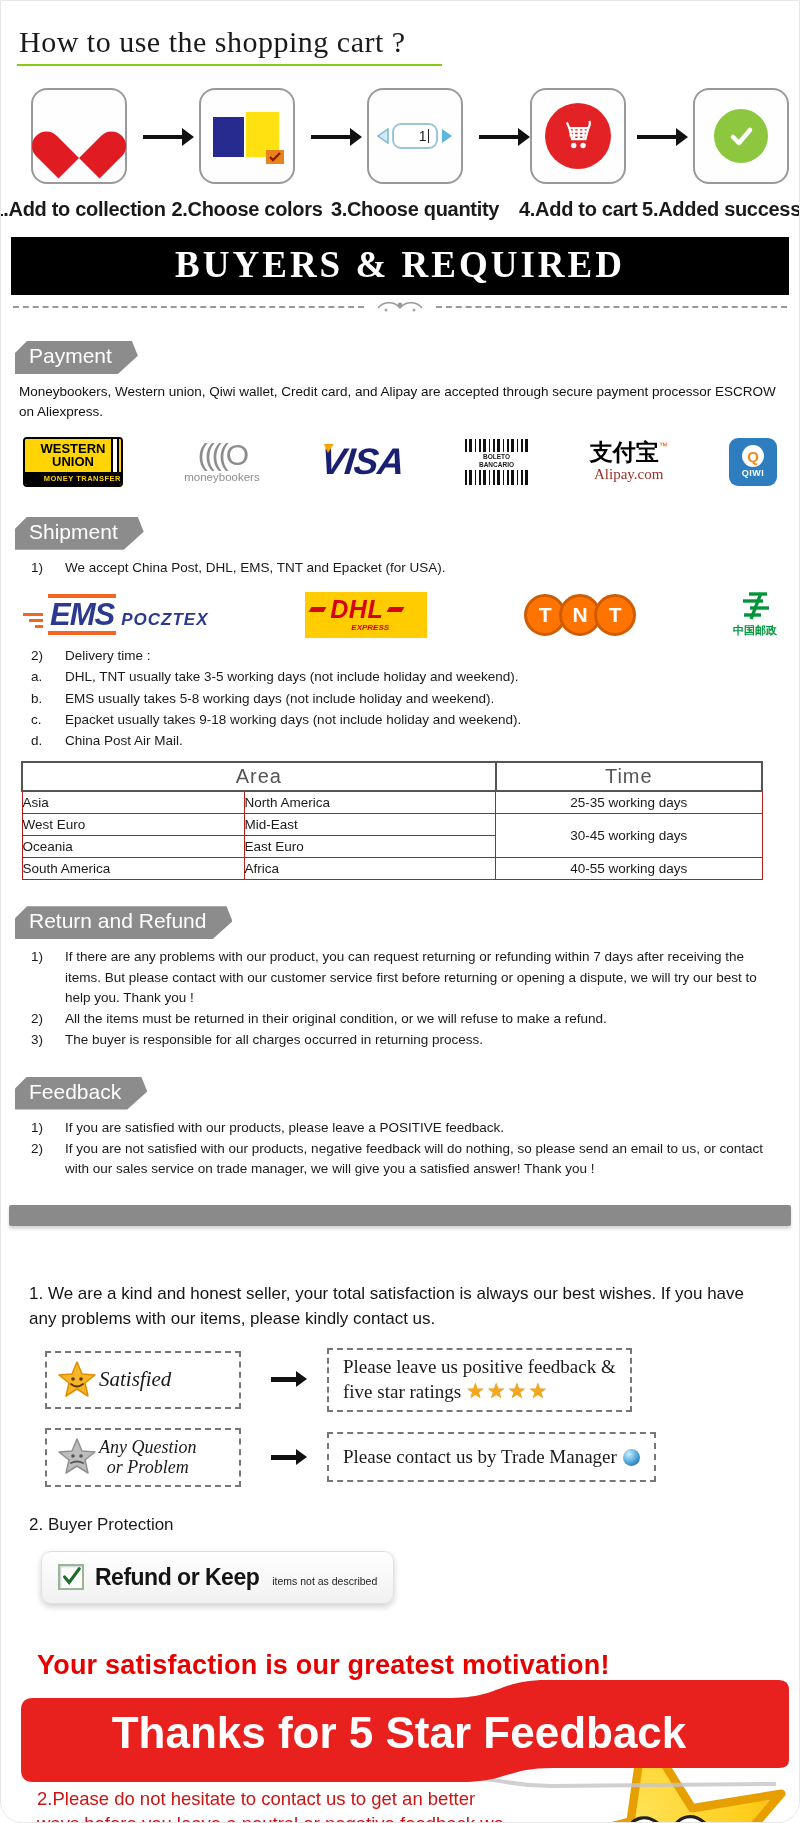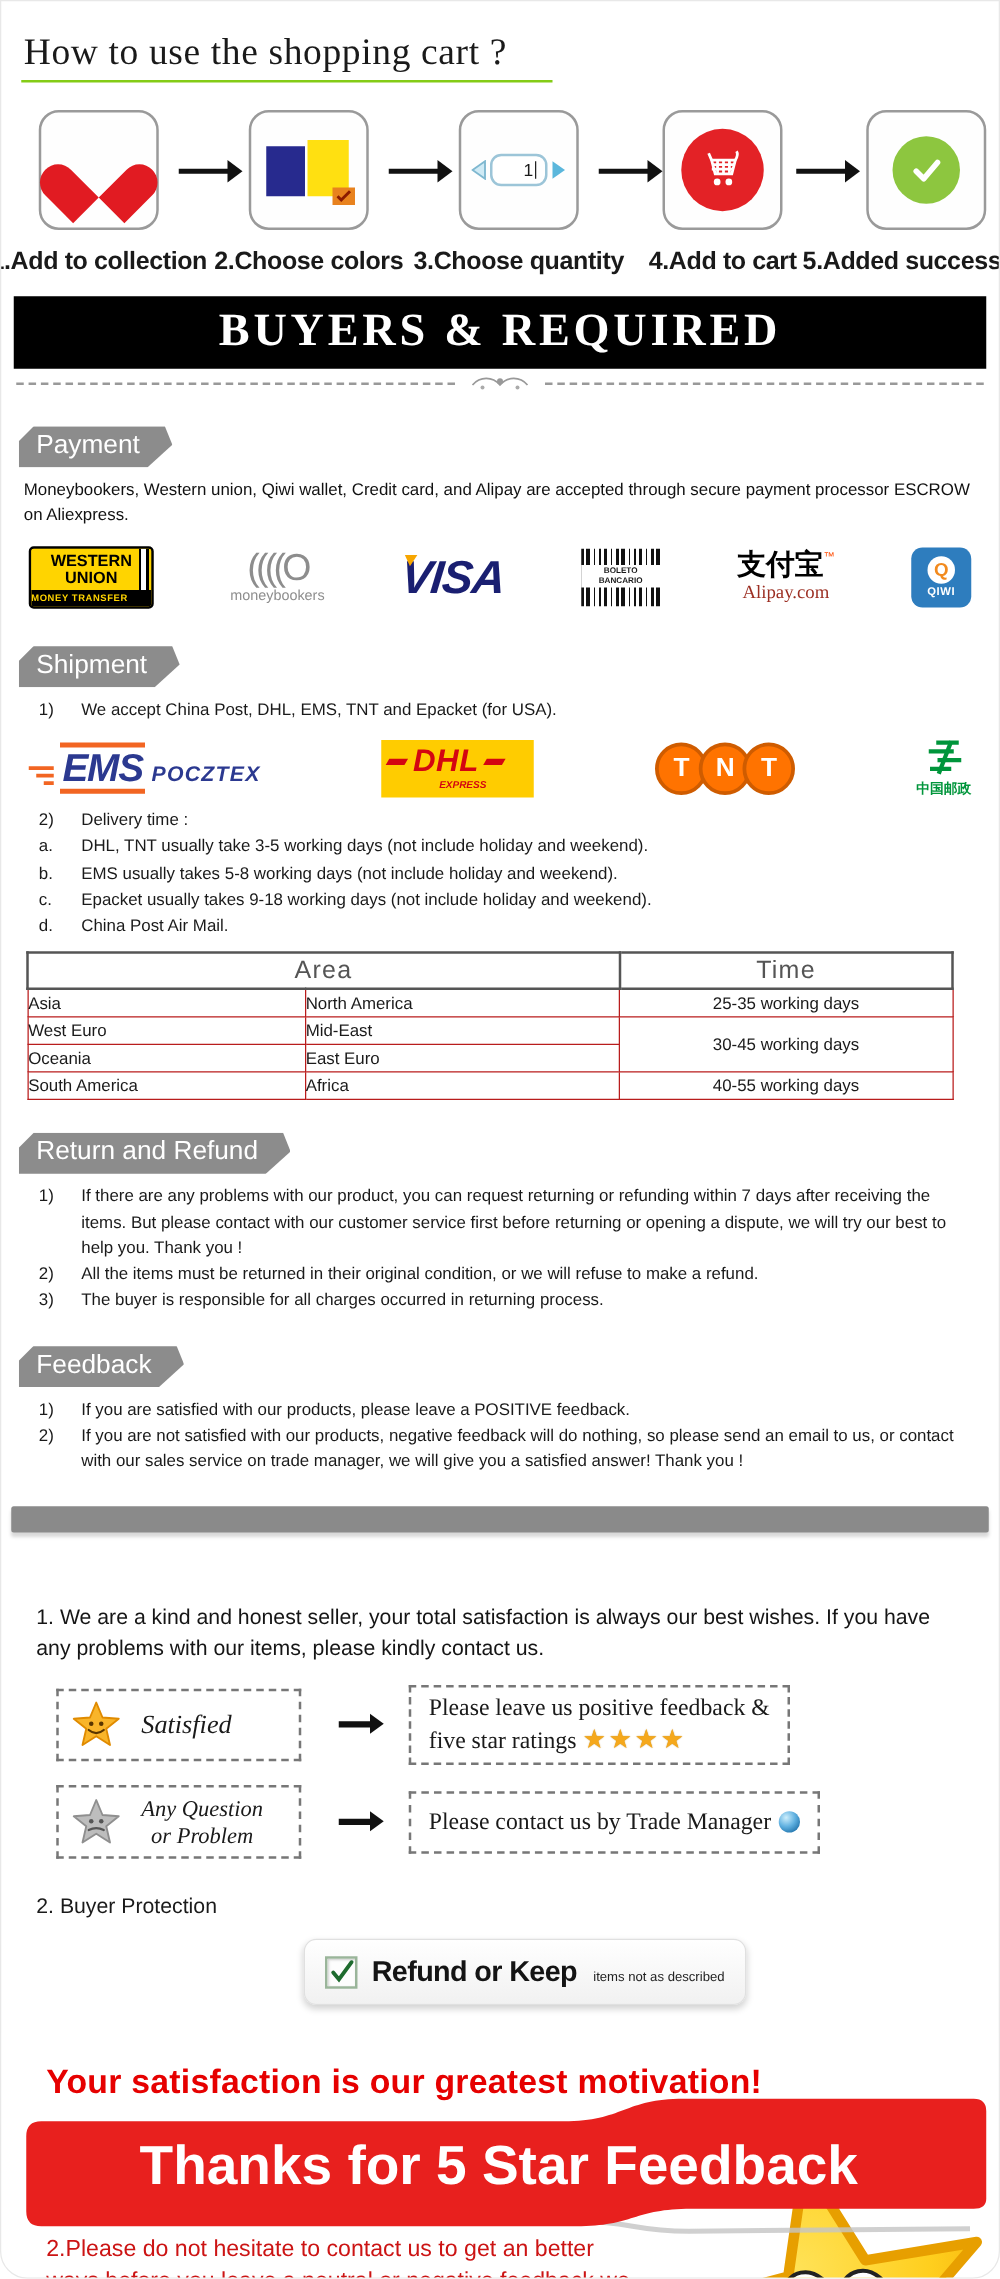--- a/index.html
+++ b/index.html
@@ -59,21 +59,21 @@
          clip-path: polygon(12px 0, calc(100% - 6px) 0, 100% 45%, calc(100% - 20px) 100%, 0 100%, 0 12px); }
   .section { margin-top:26px; }
   .body-text { font-size:13.5px; line-height:1.5; margin:0 18px; color:#111; }
 
   
   .logo-row { display:flex; align-items:center; justify-content:space-between; padding:14px 22px 4px 22px; }
   
   .wu { width:100px; border:2px solid #000; border-radius:4px; overflow:hidden; background:#ffd400; }
   .wu-top { color:#000; font-weight:bold; font-size:13px; line-height:1.05; text-align:center; padding:3px 2px;
             background:repeating-linear-gradient(90deg,#ffd400 0 86px,#000 86px 88px,#fff 88px 92px,#000 92px 94px,#ffd400 94px 100px); }
-  .wu-bot { background:#000; color:#ffd400; font-size:7.5px; font-weight:bold; text-align:left; padding:2px 0; letter-spacing:0.5px; }
+  .wu-bot { background:#000; color:#ffd400; font-size:7.5px; font-weight:bold; text-align:right; padding:2px 0; letter-spacing:0.5px; }
   
   .mb { display:flex; flex-direction:column; align-items:center; color:#8d8d8d; }
   .mb-arcs { font-size:30px; letter-spacing:-3px; line-height:1; }
   .mb-label { font-size:11.5px; margin-top:1px; }
   
   .visa { font-style:italic; font-weight:bold; font-size:37px; color:#1a1f71; letter-spacing:-1px;
           position:relative; transform:skewX(-6deg); }
   .visa::before { content:""; position:absolute; left:1px; top:3px; border-bottom:9px solid #f7a600;
           border-left:5px solid transparent; border-right:5px solid transparent; transform:rotate(180deg); }
   
@@ -131,34 +131,34 @@
   td.c3 { width:36%; text-align:center; }
 
   
   .gray-bar { margin:26px 8px 0 8px; height:21px; background:#8a8a8a; border-radius:2px;
               box-shadow:0 3px 3px #d8d8d8; }
 
   
   .seller-intro { margin:56px 28px 0 28px; font-size:17px; line-height:1.45; color:#151515; }
   .fb-row { display:flex; align-items:center; margin:16px 0 0 44px; gap:30px; }
   .dash-box { border:2px dashed #777; background:#fff; display:flex; align-items:center; }
-  .fb-left { width:196px; padding:7px 10px; gap:16px; }
+  .fb-left { width:196px; padding:7px 10px; gap:2px; }
   .fb-right { padding:5px 14px; }
   .fb-label { font-family:"Liberation Serif", serif; font-style:italic; font-size:21px; }
   .fb-label2 { font-family:"Liberation Serif", serif; font-style:italic; font-size:18px; line-height:1.15; text-align:center; }
   .serif-msg { font-family:"Liberation Serif", serif; font-size:19px; line-height:1.25; }
   .gold-stars { color:#f5a81c; font-size:21px; letter-spacing:2px; text-shadow:0 0 1px #b97c00; }
   .small-arrow { width:26px; height:5px; background:#111; position:relative; flex-shrink:0; }
   .small-arrow::after { content:""; position:absolute; right:-10px; top:-6px;
               border-left:11px solid #111; border-top:8px solid transparent; border-bottom:8px solid transparent; }
   .tm-icon { display:inline-block; width:17px; height:17px; border-radius:50%;
              background:radial-gradient(circle at 35% 30%, #cdeefc, #5fb0e0 45%, #1c6fa8 85%);
              vertical-align:-3px; margin-left:6px; }
   .protection-label { margin:28px 0 0 28px; font-size:17px; }
-  .badges-row { display:flex; gap:18px; margin:16px 0 0 40px;justify-content:center; }
+  .badges-row { display:flex; gap:18px; margin:16px 0 0 40px; }
   .badge-card { background:linear-gradient(#ffffff,#f1f1f1); border:1px solid #e0e0e0; border-radius:10px;
                 box-shadow:0 3px 6px rgba(0,0,0,0.18); padding:12px 16px; display:flex; align-items:center; gap:11px; }
   .chk { width:26px; height:26px; background:#fdfdfd; border:2px solid #9ab59a; box-shadow:inset 1px 1px 2px #ccc;
          display:flex; align-items:center; justify-content:center; flex-shrink:0; }
   .badge-title { font-size:23px; font-weight:bold; letter-spacing:-0.5px; color:#141414; white-space:nowrap; }
   .badge-sub { font-size:10.5px; color:#222; margin-left:2px; white-space:nowrap; align-self:center; padding-top:8px; }
 
   
   .motivation { position:relative; margin-top:46px; padding-left:36px; }
   .red-headline { color:#e60000; font-size:27px; font-weight:bold; letter-spacing:0.2px; }

